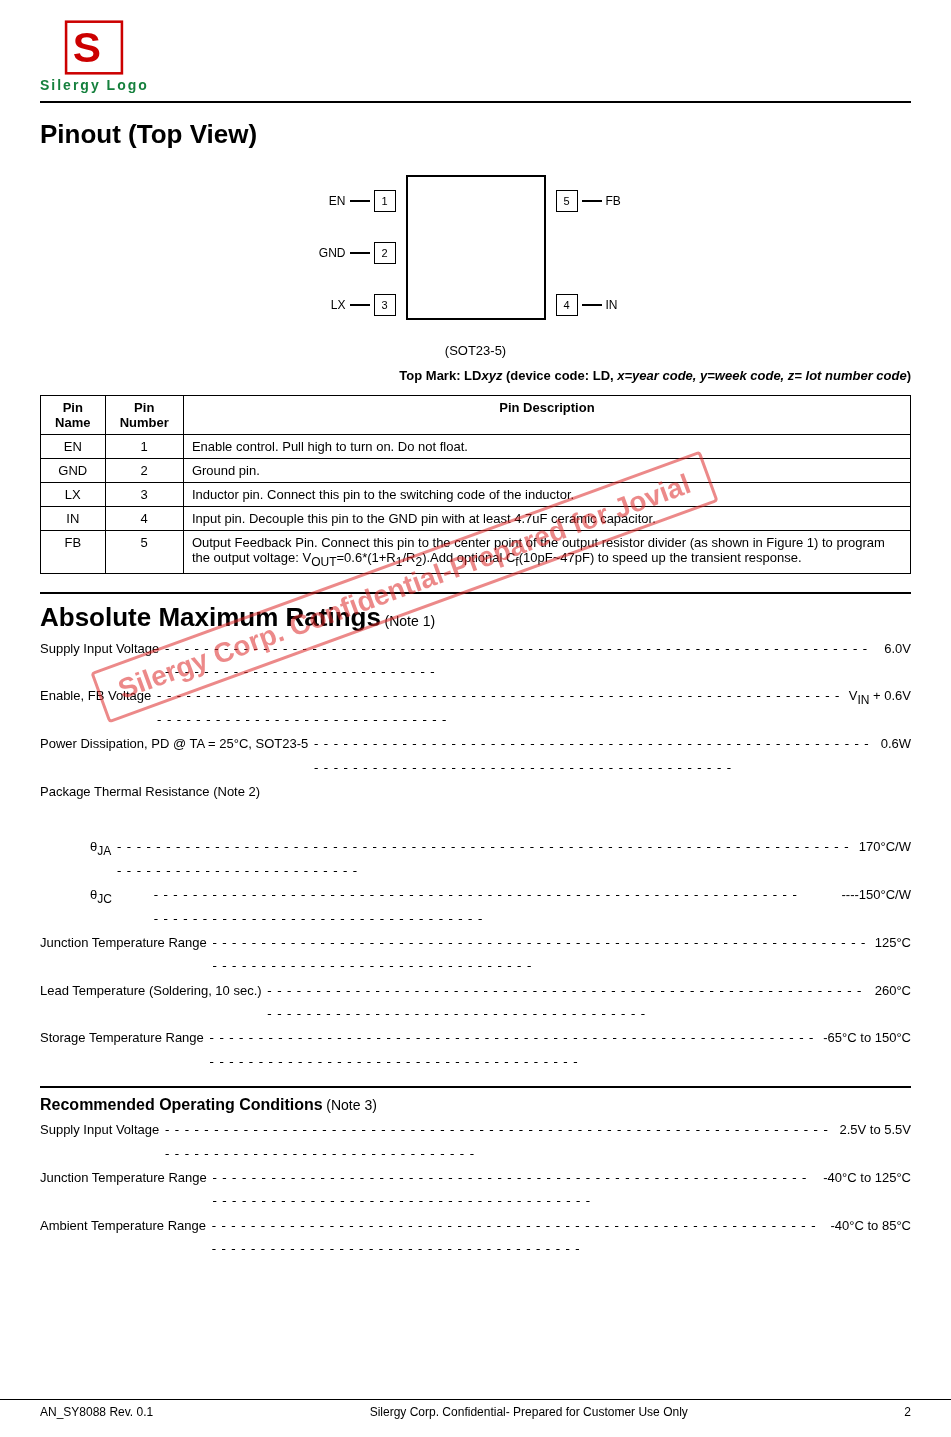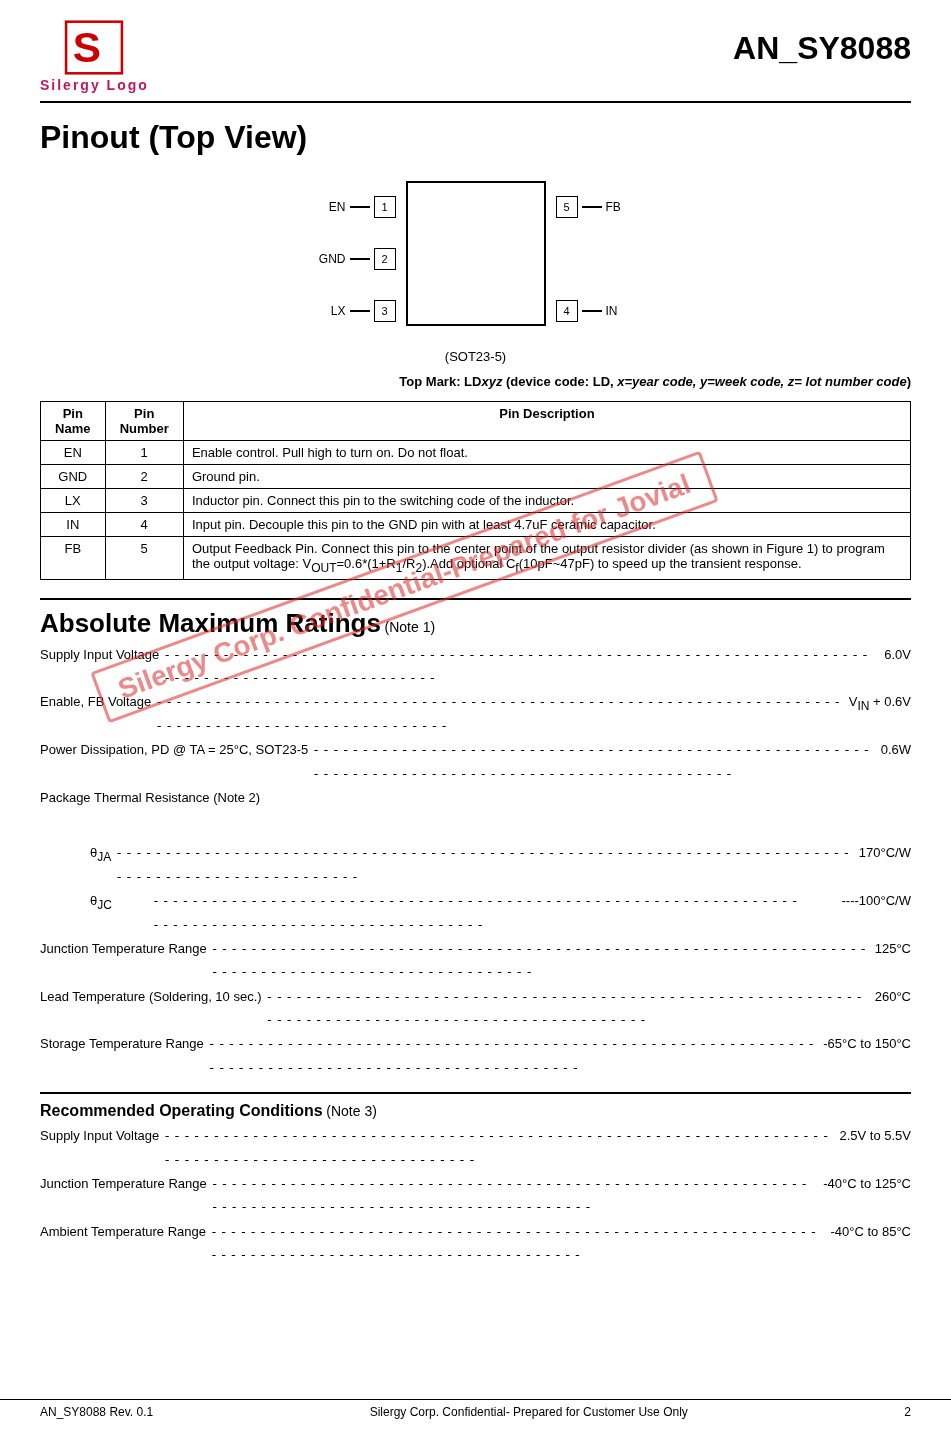--- a/index.html
+++ b/index.html
@@ -29,34 +29,34 @@
       align-items: center;
     }
     .logo-s {
       width: 60px;
       height: 55px;
     }
     .logo-text {
       font-family: Arial, sans-serif;
       font-size: 14px;
       font-weight: bold;
-      color: #be185d;
+      color: #15803d;
       letter-spacing: 2px;
       margin-top: 2px;
     }
     .doc-title {
       font-size: 32px;
       font-weight: bold;
       color: #000;
       padding-top: 10px;
     }
 
     
     .section-title-large {
-      font-size: 32px;
+      font-size: 26px;
       font-weight: bold;
       margin-bottom: 10px;
       margin-top: 10px;
     }
 
     
     .pinout-diagram {
       display: flex;
       justify-content: center;
       margin: 10px 0 8px 0;
@@ -147,21 +147,20 @@
   <div class="logo-container">
 
     <svg class="logo-s" viewBox="0 0 70 65" xmlns="http://www.w3.org/2000/svg">
 
       <rect x="2" y="2" width="66" height="61" fill="none" stroke="#cc0000" stroke-width="3"></rect>
 
       <text x="10" y="50" font-size="50" font-weight="bold" fill="#cc0000" font-family="Arial">S</text>
     </svg>
     <div class="logo-text">Silergy Logo</div>
   </div>
-  <div class="doc-title">AN_SY8088</div>
 </div>
 
 <div class="section-title-large">Pinout (Top View)</div>
 
 <div class="pinout-diagram">
   <div style="position:relative; width:320px; height:175px;">
 
     <div style="position:absolute; left:90px; top:15px; width:140px; height:145px; border:2px solid #000; background:#fff;"></div>
 
     <div style="position:absolute; left:0; top:30px; display:flex; align-items:center;">
@@ -265,21 +264,21 @@
     </div>
     <div style="font-family: Arial, sans-serif; font-size: 13px; line-height: 1.8;">Package Thermal Resistance (Note 2)</div>
     <div style="font-family: Arial, sans-serif; font-size: 13px; line-height: 1.8; display: flex; align-items: baseline; padding-left: 50px;">
       <span style="white-space: nowrap; font-family: Arial, sans-serif; margin-top: 32px;">θ<sub>JA</sub></span>
       <span style="flex: 1 1 0%; border-bottom: 1px dotted transparent; overflow: hidden; font-family: monospace; font-size: 13px; letter-spacing: 2px; color: rgb(0, 0, 0); margin: 0px 4px;"> ----------------------------------------------------------------------------------------------------</span>
       <span style="white-space: nowrap; font-family: Arial, sans-serif;">170°C/W</span>
     </div>
     <div style="font-family: Arial, sans-serif; font-size: 13px; line-height: 1.8; display: flex; align-items: baseline; padding-left: 50px; gap: 36px;">
       <span style="white-space: nowrap; font-family: Arial, sans-serif;">θ<sub>JC</sub></span>
       <span style="flex: 1 1 0%; border-bottom: 1px dotted transparent; overflow: hidden; font-family: monospace; font-size: 13px; letter-spacing: 2px; color: rgb(0, 0, 0); margin: 0px 4px;"> ----------------------------------------------------------------------------------------------------</span>
-      <span style="white-space: nowrap; font-family: Arial, sans-serif;">----100°C/W</span>
+      <span style="white-space: nowrap; font-family: Arial, sans-serif;">----150°C/W</span>
     </div>
     <div style="font-family: Arial, sans-serif; font-size: 13px; line-height: 1.8; display: flex; align-items: baseline;">
       <span style="white-space: nowrap; font-family: Arial, sans-serif;">Junction Temperature Range</span>
       <span style="flex: 1 1 0%; border-bottom: 1px dotted transparent; overflow: hidden; font-family: monospace; font-size: 13px; letter-spacing: 2px; color: rgb(0, 0, 0); margin: 0px 4px;"> ----------------------------------------------------------------------------------------------------</span>
       <span style="white-space: nowrap; font-family: Arial, sans-serif;">125°C</span>
     </div>
     <div style="font-family: Arial, sans-serif; font-size: 13px; line-height: 1.8; display: flex; align-items: baseline;">
       <span style="white-space: nowrap; font-family: Arial, sans-serif;">Lead Temperature (Soldering, 10 sec.)</span>
       <span style="flex: 1 1 0%; border-bottom: 1px dotted transparent; overflow: hidden; font-family: monospace; font-size: 13px; letter-spacing: 2px; color: rgb(0, 0, 0); margin: 0px 4px;"> ----------------------------------------------------------------------------------------------------</span>
       <span style="white-space: nowrap; font-family: Arial, sans-serif;">260°C</span>

